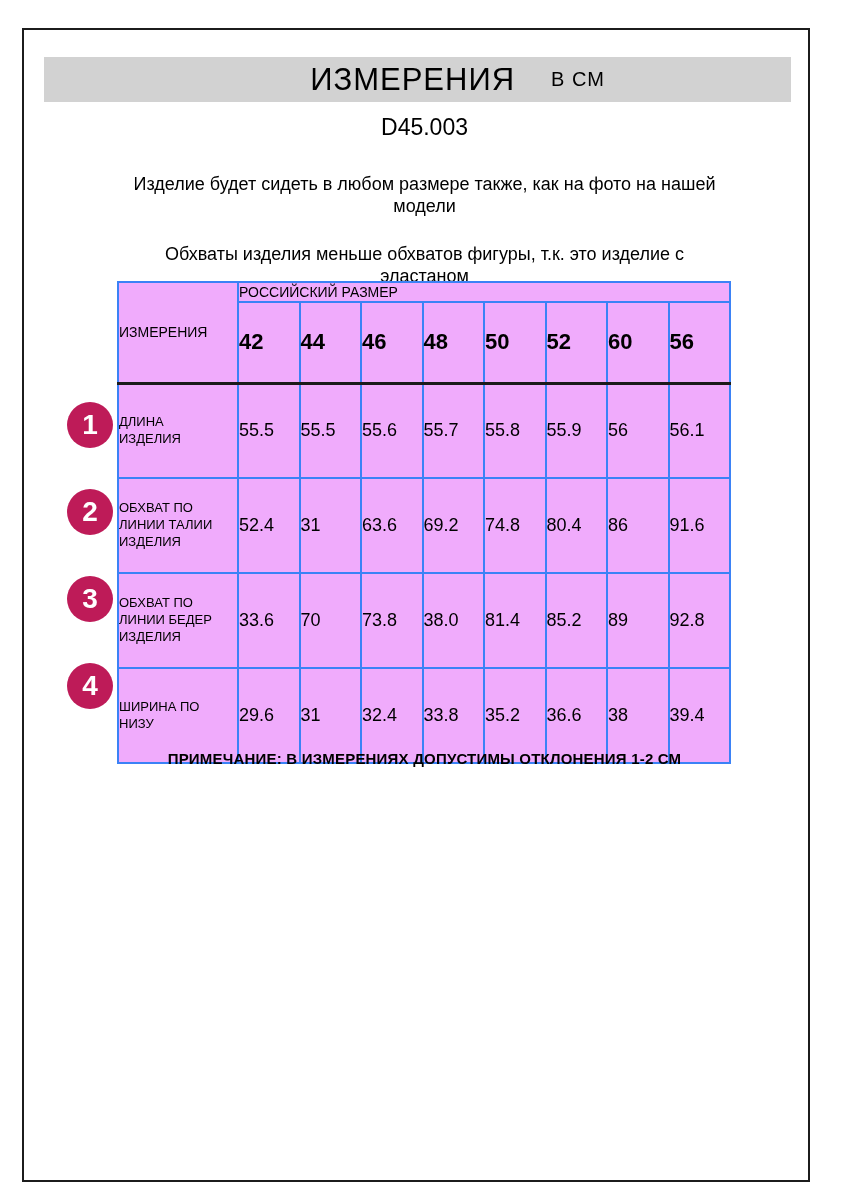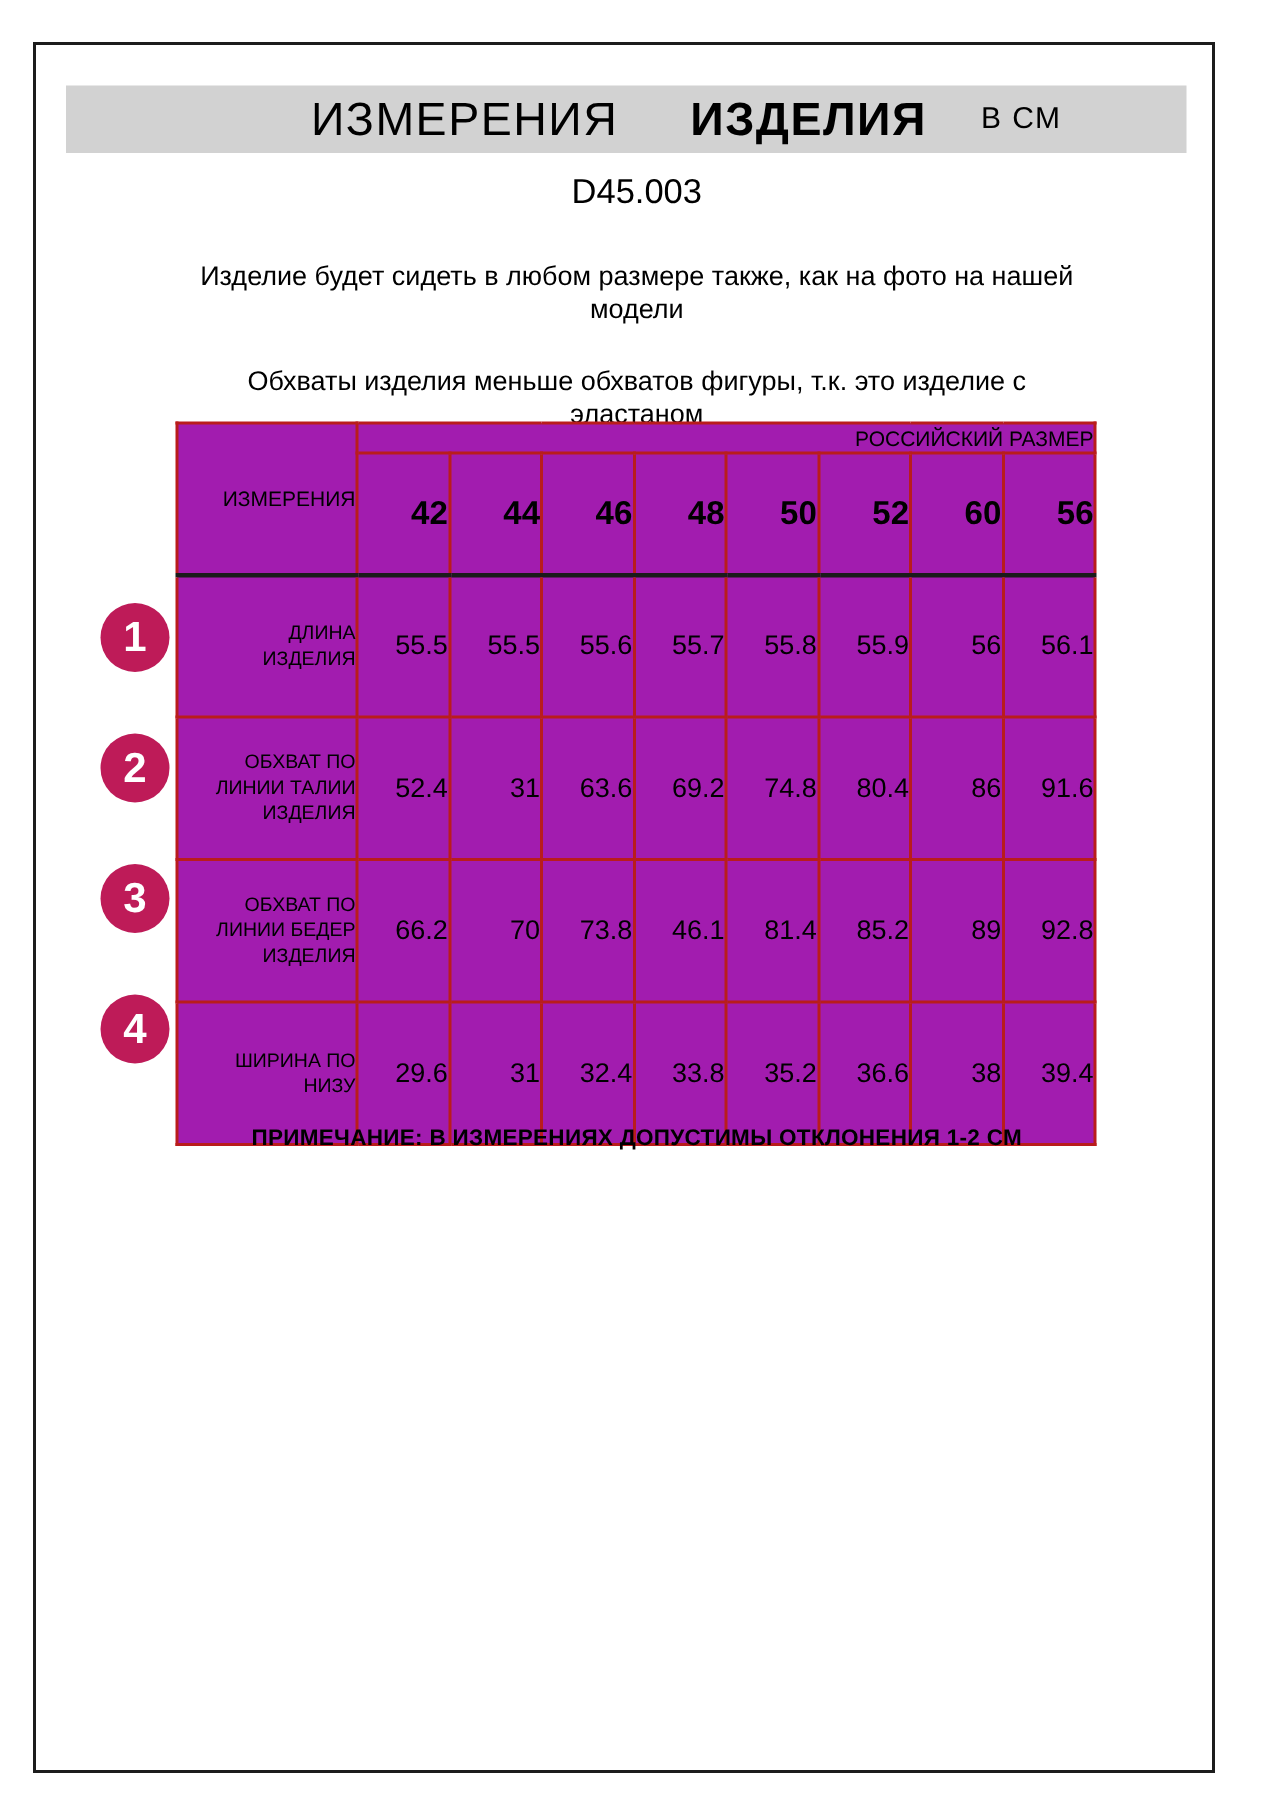--- a/index.html
+++ b/index.html
@@ -31,22 +31,22 @@
   .intro .inner{max-width:590px;margin:16px auto;}
   .intro-1{top:158px;}
   .intro-2{top:228px;}
   table.size-table{
     position:absolute;left:117px;top:281px;border-collapse:collapse;
     table-layout:fixed;
   }
   .size-table col.c-label{width:120px;}
   .size-table col.c-size{width:61.5px;}
   .size-table th,.size-table td{
-    border:2px solid #b91c1c;padding:0;text-align:right;vertical-align:middle;
-    background:#a21caf;
+    border:2px solid #3b82f6;padding:0;text-align:left;vertical-align:middle;
+    background:#f0abfc;
   }
   .tr-group{height:20px;}
   .tr-sizes{height:81px;}
   .size-table tbody tr{height:95px;}
   .size-table th.corner{font-size:14px;font-weight:400;}
   .size-table th.group{font-size:14px;font-weight:400;}
   .size-table th.size{font-size:22px;font-weight:700;border-bottom:3px solid #1b1b1b;}
   .size-table th.corner{border-bottom:3px solid #1b1b1b;}
   .size-table td.label{font-size:13px;line-height:1.3;}
   .size-table td.label .label-text{display:inline-block;max-width:100px;}
@@ -62,21 +62,20 @@
     font-size:15px;font-weight:700;letter-spacing:0.2px;
   }
 </style>
 </head>
 <body>
 
 <div class="frame"></div>
 
 <div class="titlebar">
   <span class="w1">ИЗМЕРЕНИЯ</span>
-  <span class="w2">ИЗДЕЛИЯ</span>
   <span class="w3">В СМ</span>
 </div>
 
 <div class="model-code">D45.003</div>
 
 <div class="intro intro-1">
   <div class="inner">Изделие будет сидеть в любом размере также, как на фото на нашей модели</div>
 </div>
 <div class="intro intro-2">
   <div class="inner">Обхваты изделия меньше обхватов фигуры, т.к. это изделие с эластаном</div>
@@ -128,24 +127,24 @@
       <td class="val">31</td>
       <td class="val">63.6</td>
       <td class="val">69.2</td>
       <td class="val">74.8</td>
       <td class="val">80.4</td>
       <td class="val">86</td>
       <td class="val">91.6</td>
     </tr>
     <tr>
       <td class="label"><span class="label-text">ОБХВАТ ПО ЛИНИИ БЕДЕР ИЗДЕЛИЯ</span></td>
-      <td class="val">66.2</td>
+      <td class="val">33.6</td>
       <td class="val">70</td>
       <td class="val">73.8</td>
-      <td class="val">46.1</td>
+      <td class="val">38.0</td>
       <td class="val">81.4</td>
       <td class="val">85.2</td>
       <td class="val">89</td>
       <td class="val">92.8</td>
     </tr>
     <tr>
       <td class="label"><span class="label-text">ШИРИНА ПО НИЗУ</span></td>
       <td class="val">29.6</td>
       <td class="val">31</td>
       <td class="val">32.4</td>

